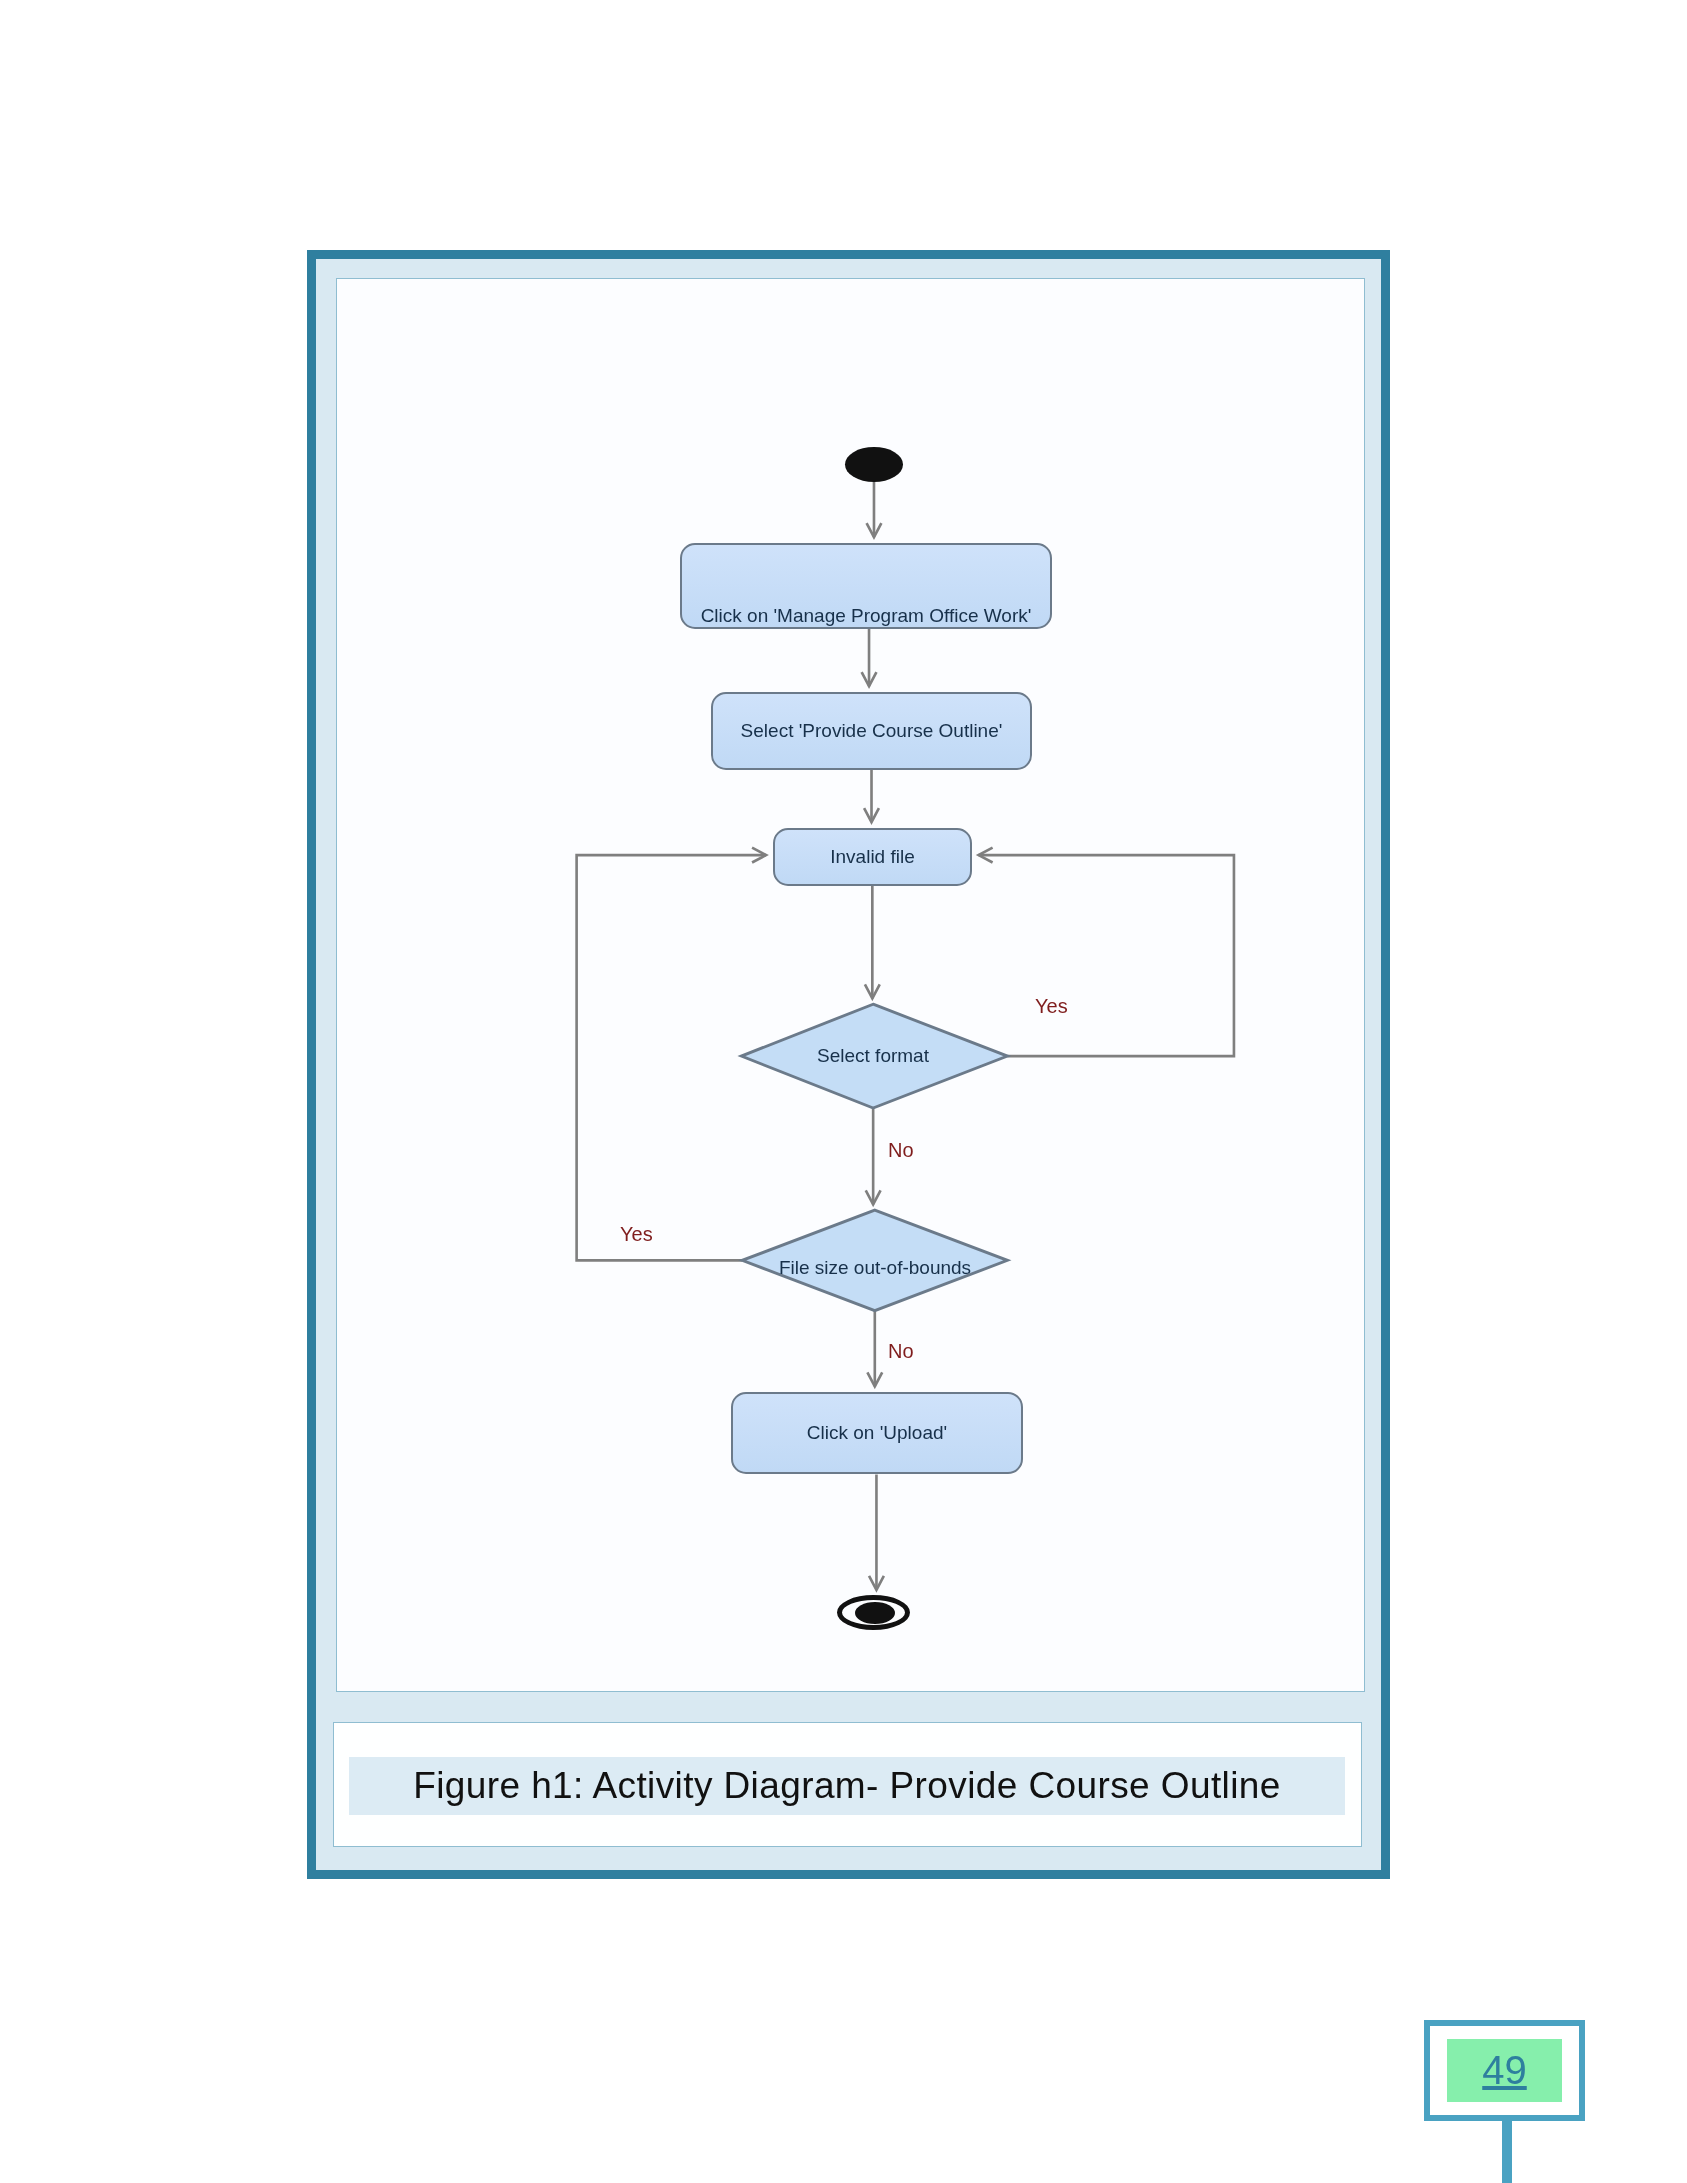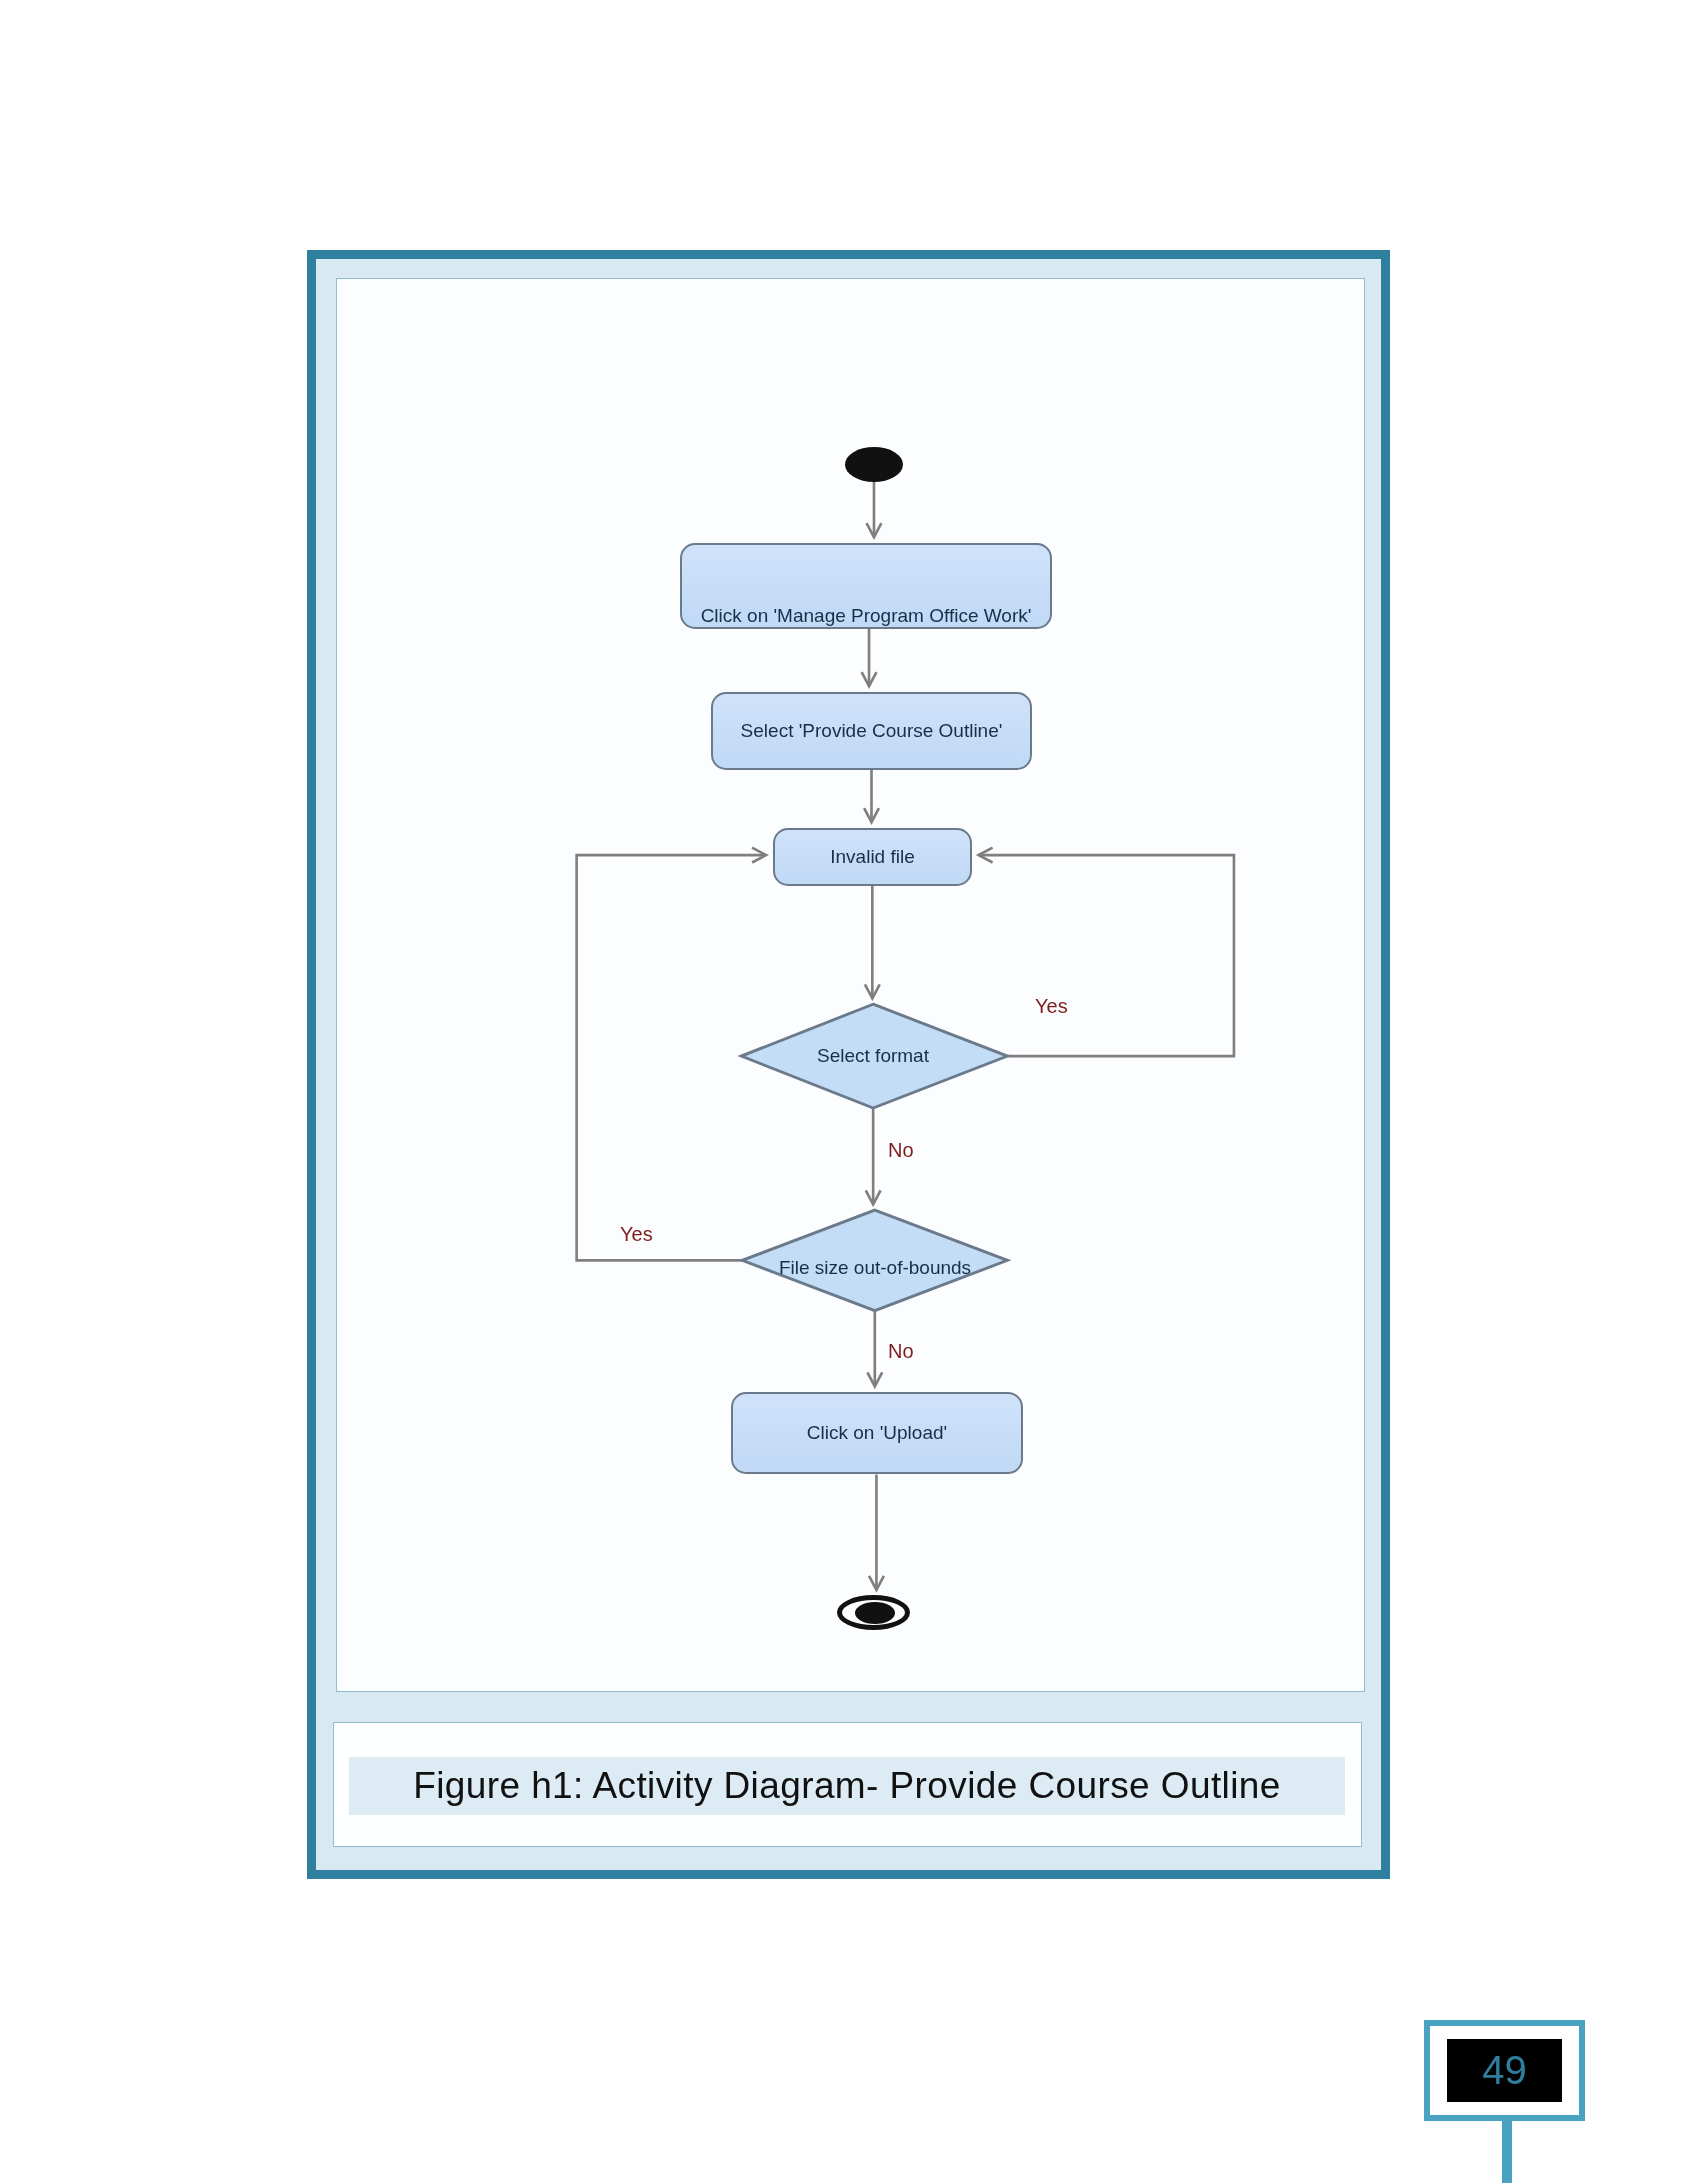--- a/index.html
+++ b/index.html
@@ -29,22 +29,22 @@
   .end-inner{position:absolute;left:855px;top:1602px;width:40px;height:22px;
         background:#111111;border-radius:50%;}
   .edge-svg{position:absolute;left:0;top:0;width:1687px;height:2183px;}
   .dlabel{position:absolute;transform:translate(-50%,-50%);font-size:19px;color:#17304a;
         white-space:nowrap;}
   .flabel{position:absolute;font-size:20px;color:#7f1d1d;white-space:nowrap;}
   
   .pagenum-box{position:absolute;left:1424px;top:2020px;width:161px;height:101px;
         box-sizing:border-box;border:6.6px solid #4aa2c2;background:#ffffff;
         display:flex;align-items:center;justify-content:center;}
-  .pagenum-band{width:115px;height:63px;background:#000000;display:flex;align-items:center;
-        justify-content:center;font-size:40px;color:#2e7f9e;}
+  .pagenum-band{width:115px;height:63px;background:#86efac;display:flex;align-items:center;
+        justify-content:center;font-size:40px;color:#2e7f9e;text-decoration:underline;}
   .pagenum-stem{position:absolute;left:1502px;top:2121px;width:10px;height:62px;background:#4aa2c2;}
 </style>
 </head>
 <body>
 
 <div class="page">
 
   <div class="frame"></div>
 
   <div class="diagram-box"></div>

